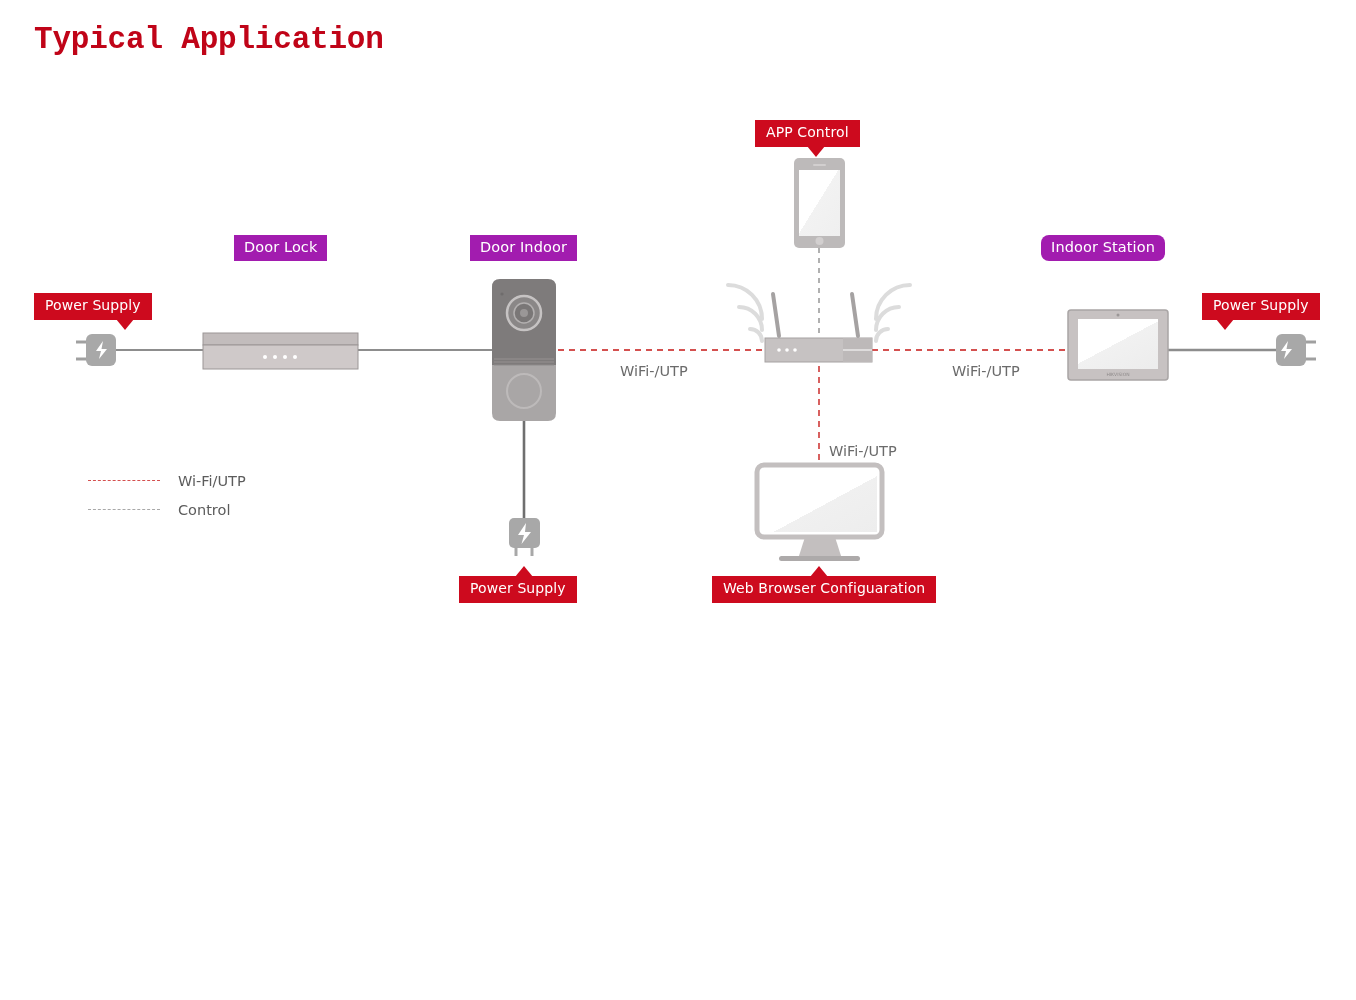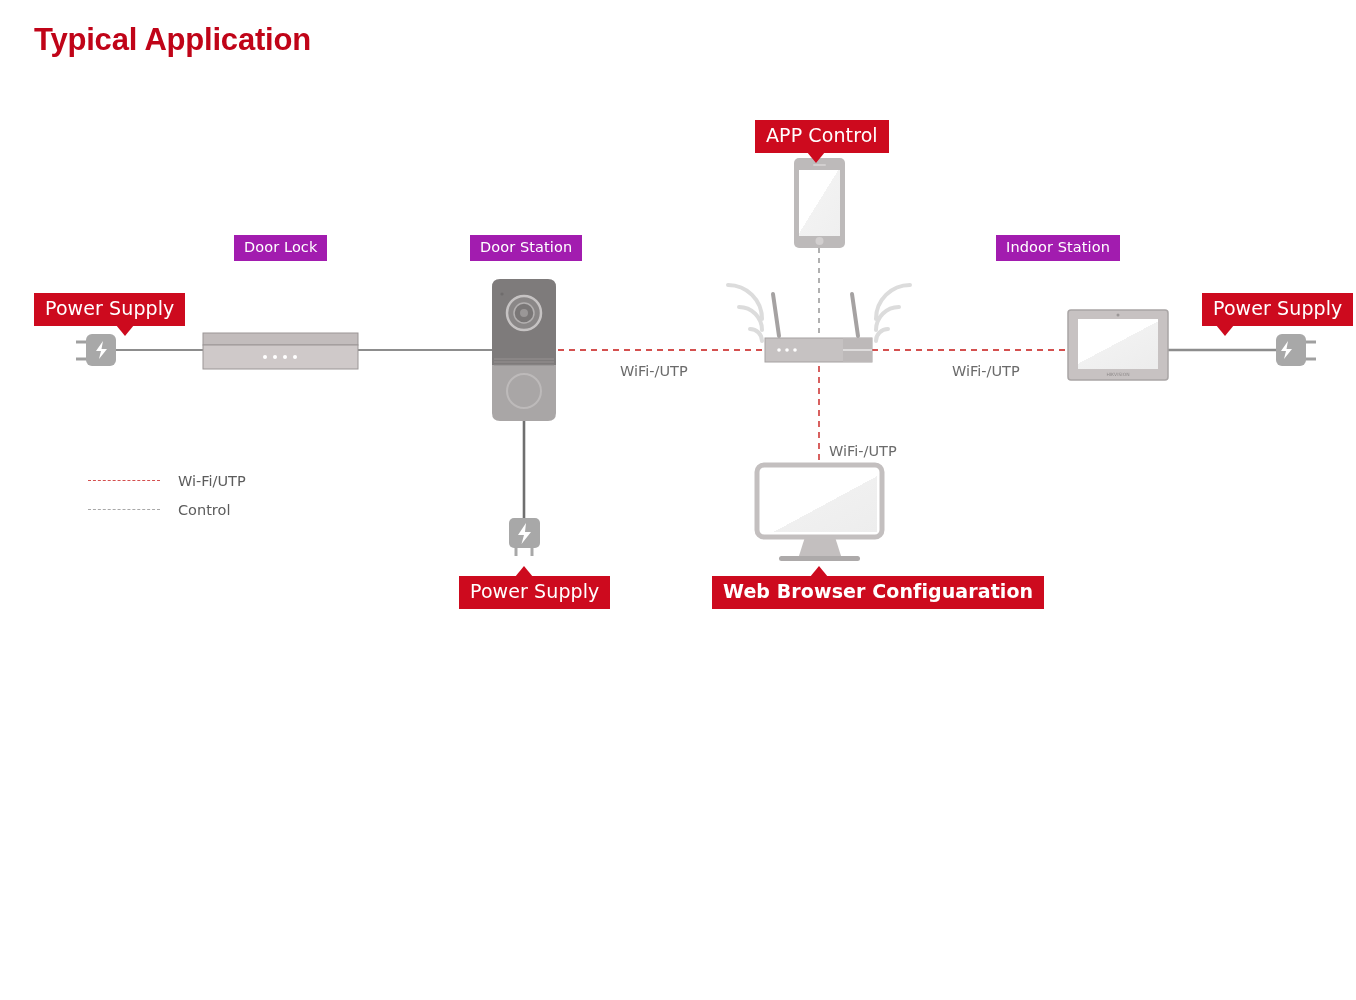--- a/index.html
+++ b/index.html
@@ -17,21 +17,21 @@
 
   
   .page-title {
     position: absolute;
     left: 34px;
     top: 22px;
     font-size: 31px;
     font-weight: bold;
     color: #c00418;
     letter-spacing: -0.2px;
-    font-family: Liberation Sans, sans-serif;
+    font-family: Liberation Mono, monospace;
     white-space: nowrap;
   }
 
   
   #diagram {
     position: absolute;
     left: 0; top: 0;
     width: 1356px;
     height: 1000px;
   }
@@ -46,21 +46,21 @@
     white-space: nowrap;
     line-height: 1.2;
     letter-spacing: 0.1px;
   }
 
   
   .red-callout {
     position: absolute;
     background: #cd0a1e;
     color: #ffffff;
-    font-size: 19px;
+    font-size: 14px;
     padding: 4px 11px 6px 11px;
     white-space: nowrap;
     line-height: 1.2;
     letter-spacing: 0.1px;
   }
   .red-callout .tail {
     position: absolute;
     width: 0; height: 0;
   }
   
@@ -261,24 +261,24 @@
       <path d="M1288 341 L1281 351 L1286 351 L1284 359 L1292 349 L1286.5 349 Z" fill="#ffffff"></path>
     </g>
 
   </svg>
 
   <div class="grey-label" style="left:234px; top:235px;">
     <span>Door Lock</span>
   </div>
 
   <div class="grey-label" style="left:470px; top:235px;">
-    <span>Door Station</span>
-  </div>
-
-  <div class="grey-label" style="left:996px; top:235px;">
+    <span>Door Indoor</span>
+  </div>
+
+  <div class="grey-label" style="left:1041px; top:235px;border-radius:8px;">
     <span>Indoor Station</span>
   </div>
 
   <div class="red-callout" style="left:34px; top:293px;">
     <span>Power Supply</span>
     <span class="tail tail-down" style="left:82px;"></span>
   </div>
 
   <div class="red-callout" style="left:755px; top:120px;">
     <span>APP Control</span>
@@ -288,21 +288,21 @@
   <div class="red-callout" style="left:1202px; top:293px;">
     <span>Power Supply</span>
     <span class="tail tail-down" style="left:14px;"></span>
   </div>
 
   <div class="red-callout" style="left:459px; top:576px;">
     <span>Power Supply</span>
     <span class="tail tail-up" style="left:56px;"></span>
   </div>
 
-  <div class="red-callout" style="left:712px; top:576px;font-weight:bold;">
+  <div class="red-callout" style="left:712px; top:576px;">
     <span>Web Browser Configuaration</span>
     <span class="tail tail-up" style="left:98px;"></span>
   </div>
 
   <div class="conn-label" style="left:620px; top:325px;">WiFi-/UTP</div>
 
   <div class="conn-label" style="left:952px; top:325px;">WiFi-/UTP</div>
 
   <div class="conn-label" style="left:829px; top:405px;">WiFi-/UTP</div>
 

